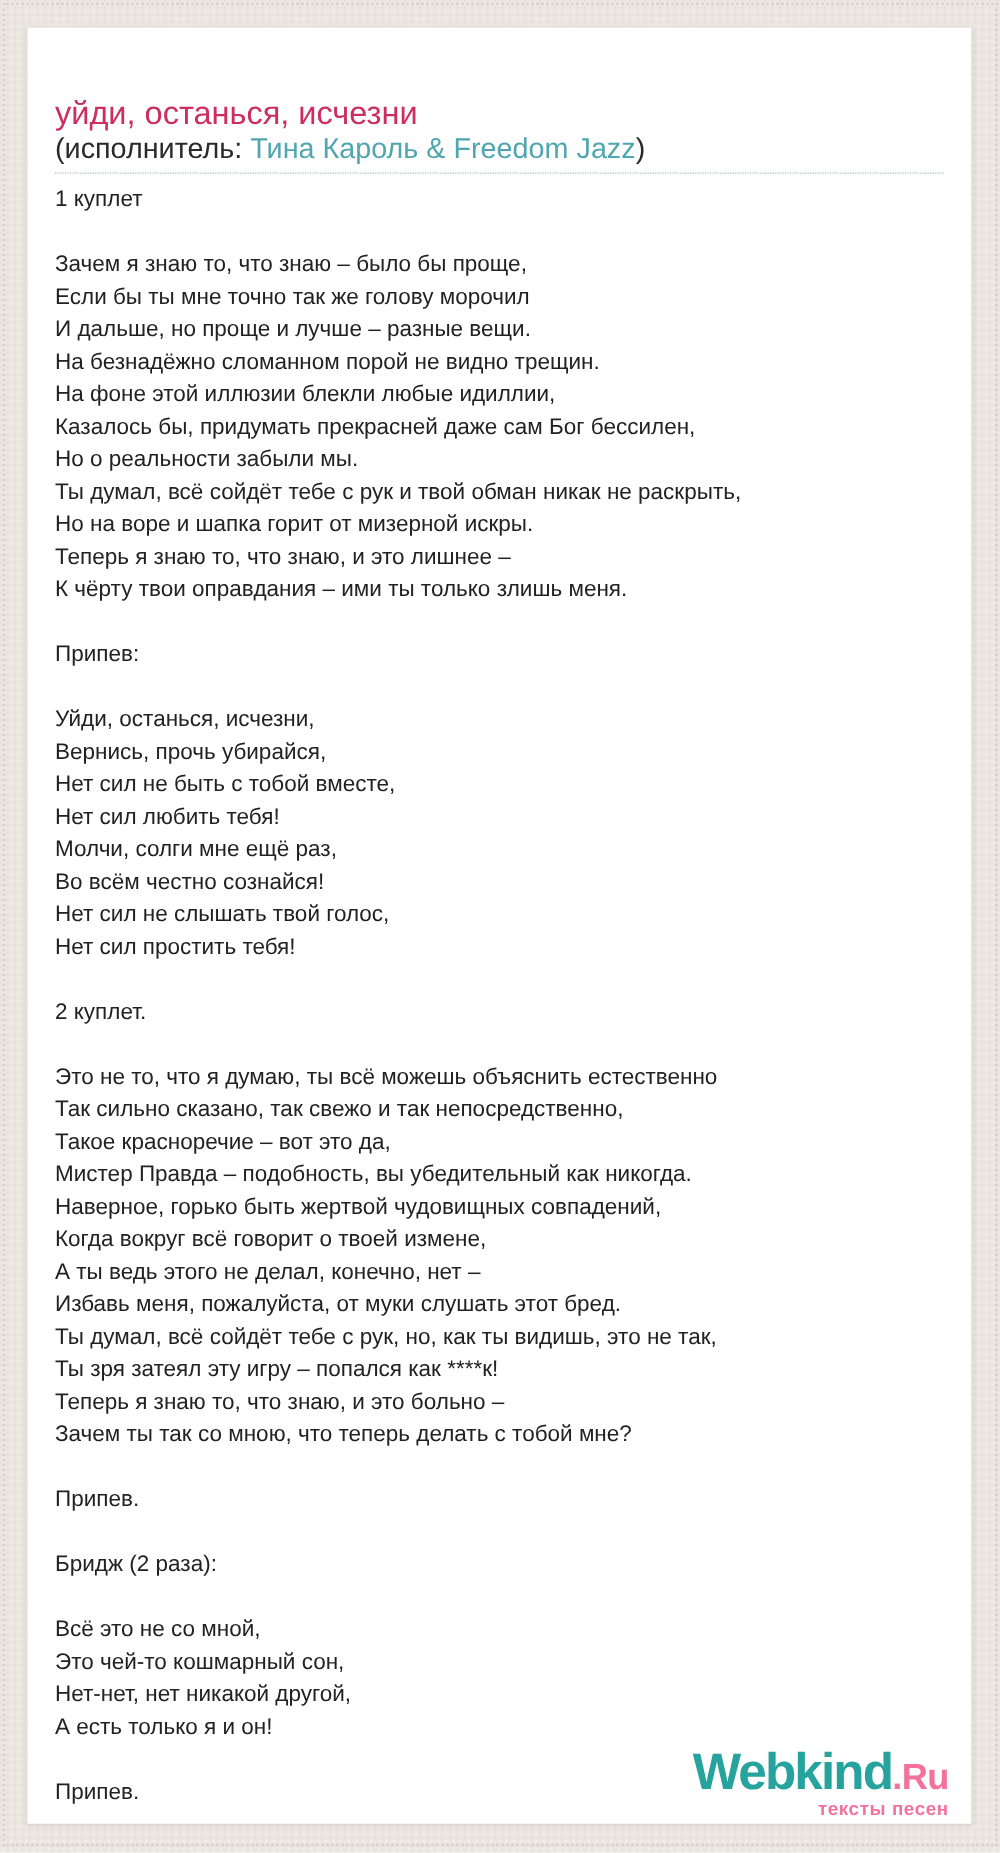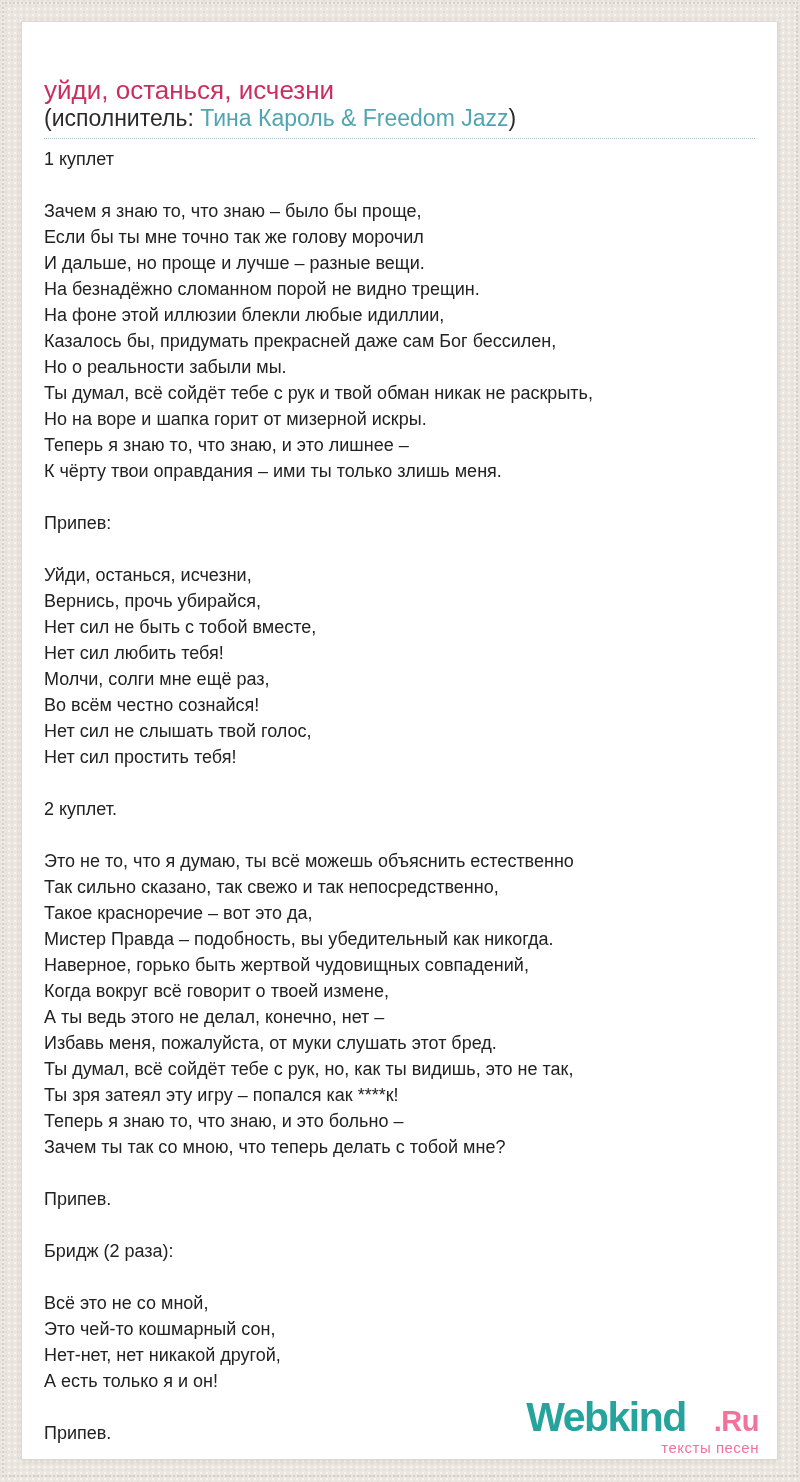--- a/index.html
+++ b/index.html
@@ -39,21 +39,21 @@
     position:absolute;right:18px;bottom:4px;text-align:right;line-height:1;
     cursor:pointer;
   }
   .logo-main{
     font-size:41px;font-weight:700;letter-spacing:-1.5px;
   }
   .logo-suffix{
     font-size:29px;font-weight:700;letter-spacing:-0.5px;
   }
   .logo-tagline{
-    font-size:15px;font-weight:400;letter-spacing:0.5px;margin-top:2px;
+    font-size:15px;font-weight:700;letter-spacing:0.5px;margin-top:2px;
   }
 </style>
 </head>
 <body>
 
 <div class="edge-frame"></div>
 
 <div class="card">
 
   <h1 class="page-title" style="color: rgb(204, 46, 96); margin-top: 28px;">уйди, останься, исчезни</h1>
@@ -107,17 +107,17 @@
       <div class="lyric-line blank"></div>
       <div class="lyric-line">Всё это не со мной,</div>
       <div class="lyric-line">Это чей-то кошмарный сон,</div>
       <div class="lyric-line">Нет-нет, нет никакой другой,</div>
       <div class="lyric-line">А есть только я и он!</div>
       <div class="lyric-line blank"></div>
       <div class="lyric-line">Припев.</div>
     </div>
 
   <div class="logo">
-    <div><span class="logo-main" style="color: rgb(39, 163, 158);">Webkind</span><span class="logo-suffix" style="color: rgb(242, 114, 155); margin-left: 28px;">.Ru</span></div>
+    <div><span class="logo-main" style="color: rgb(39, 163, 158);">Webkind</span><span class="logo-suffix" style="color: rgb(242, 114, 155);">.Ru</span></div>
     <div class="logo-tagline" style="color: rgb(242, 114, 155);">тексты песен</div>
   </div>
 
 </div>
 
 </body></html>

